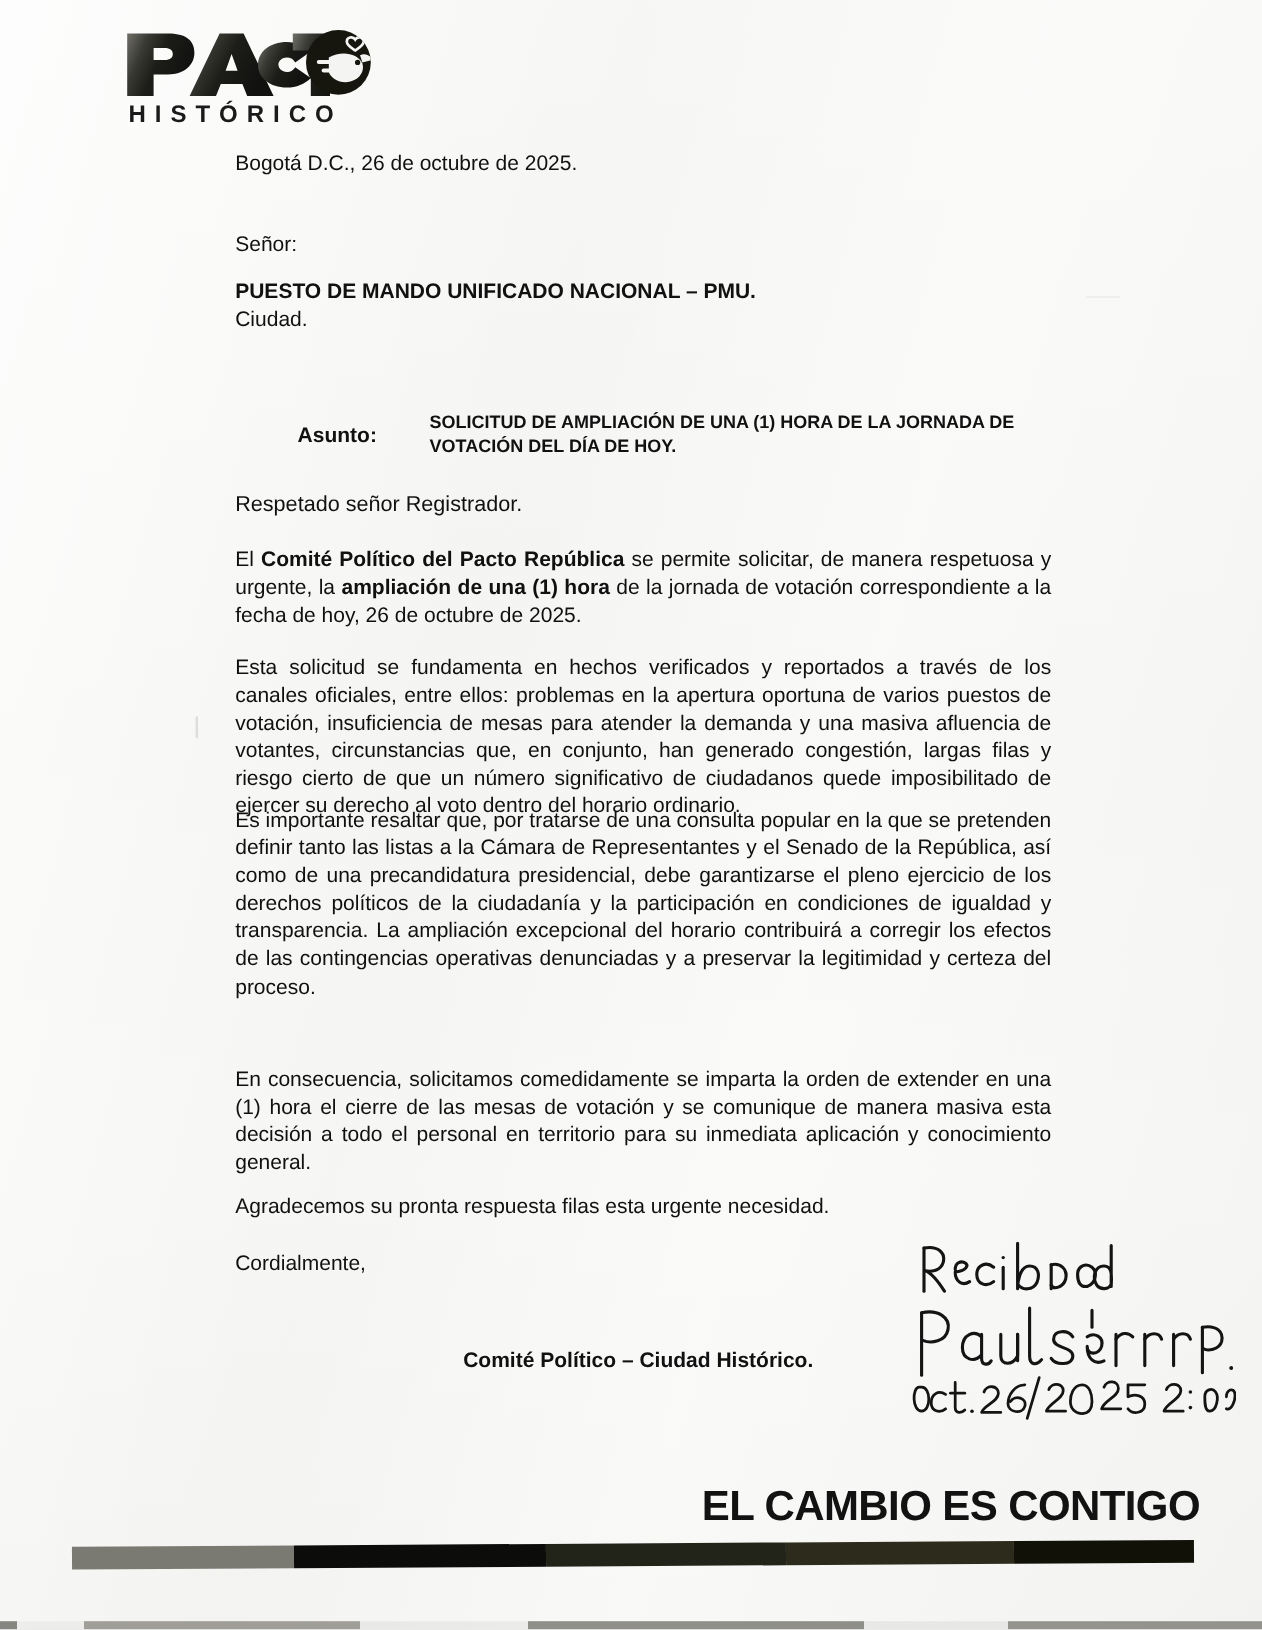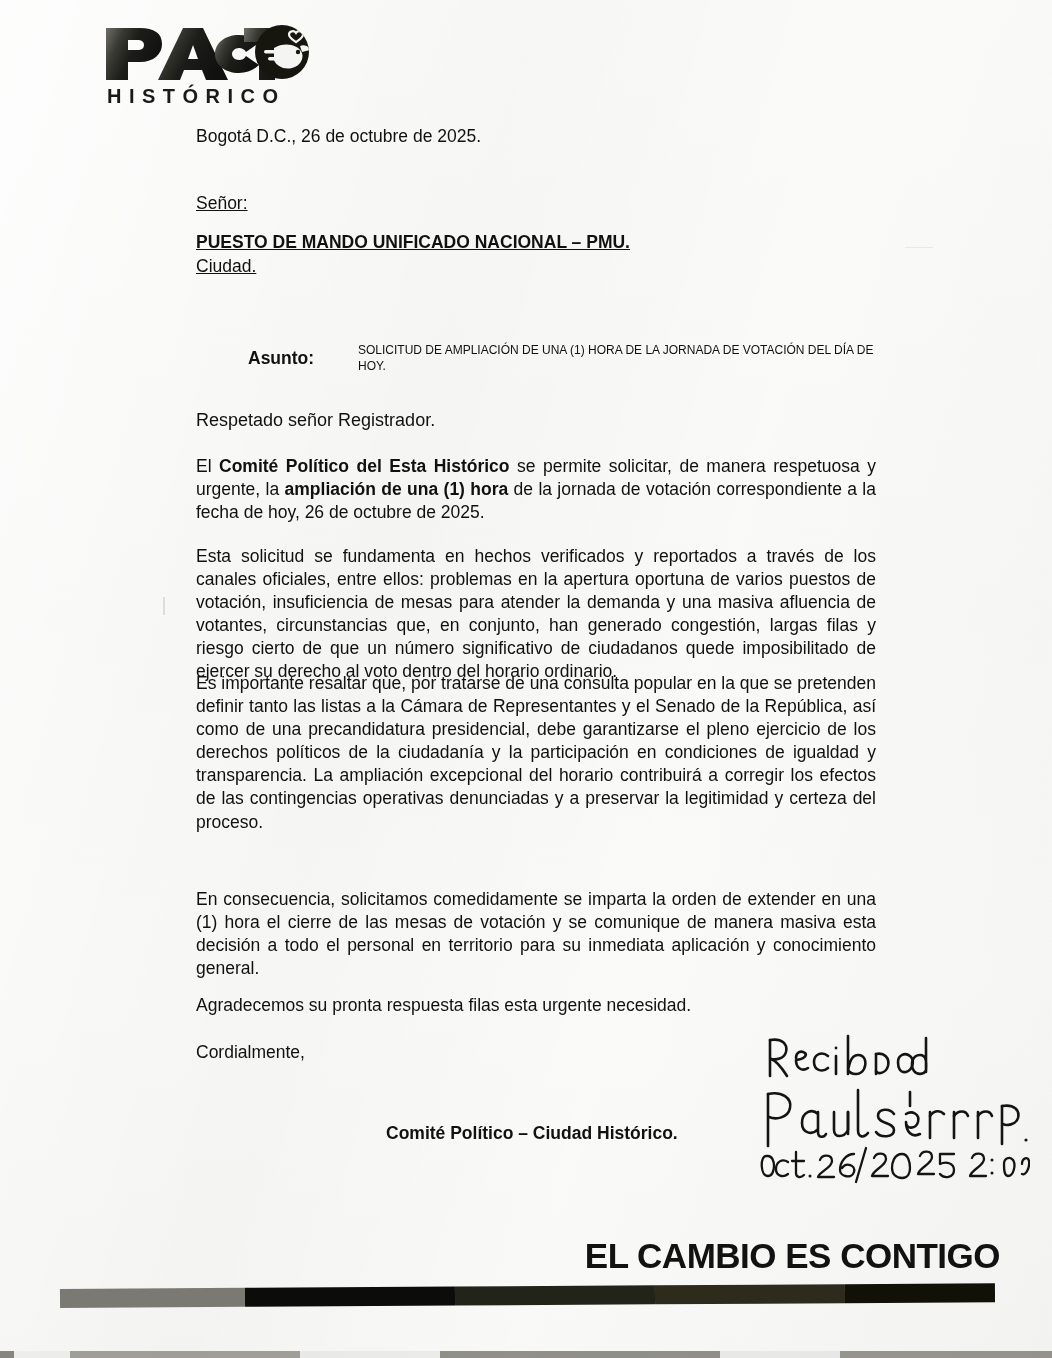--- a/index.html
+++ b/index.html
@@ -70,21 +70,20 @@
   .date-line {
     position: absolute;
     top: 126px;
     left: 0;
     font-size: 17.5px;
   }
   .addr {
     position: absolute;
     top: 192px;
     left: 0;
-    text-decoration: underline;
   }
   .addr .l1 { font-size: 17.5px; line-height: 1.34; }
   .addr .l2 { font-size: 17.5px; font-weight: 700; line-height: 1.34; }
   .addr .gap { height: 16px; }
 
   .subject {
     position: absolute;
     top: 343px;
     left: 0;
     display: flex;
@@ -92,22 +91,22 @@
   }
   .subject-label {
     font-weight: 700;
     font-size: 17.5px;
     width: 110px;
     flex: 0 0 110px;
     padding-left: 52px;
     box-sizing: content-box;
   }
   .subject-text {
-    font-weight: 400;
-    font-size: 12px;
+    font-weight: 700;
+    font-size: 15px;
     line-height: 1.32;
     width: 516px;
   }
 
   .greeting { position: absolute; top: 410px; left: 0; font-size: 18px; }
 
   #p1 { position: absolute; top: 455px; left: 0; width: 680px; }
   #p2 { position: absolute; top: 545px; left: 0; width: 680px; }
   #p3 { position: absolute; top: 672px; left: 0; width: 680px; }
   #p4 { position: absolute; top: 888px; left: 0; width: 680px; }
@@ -240,21 +239,21 @@
       <div class="l1">Ciudad.</div>
     </div>
 
     <div class="subject">
       <div class="subject-label">Asunto:</div>
       <div class="subject-text">SOLICITUD DE AMPLIACIÓN DE UNA (1) HORA DE LA JORNADA DE VOTACIÓN DEL DÍA DE HOY.</div>
     </div>
 
     <div class="greeting">Respetado señor Registrador.</div>
 
-    <p class="para" id="p1"><span>El </span><span class="b">Comité Político del Esta Histórico</span><span> se permite solicitar, de manera respetuosa y urgente, la </span><span class="b">ampliación de una (1) hora</span><span> de la jornada de votación correspondiente a la fecha de hoy, 26 de octubre de 2025.</span></p>
+    <p class="para" id="p1"><span>El </span><span class="b">Comité Político del Pacto República</span><span> se permite solicitar, de manera respetuosa y urgente, la </span><span class="b">ampliación de una (1) hora</span><span> de la jornada de votación correspondiente a la fecha de hoy, 26 de octubre de 2025.</span></p>
 
     <p class="para" id="p2">Esta solicitud se fundamenta en hechos verificados y reportados a través de los canales oficiales, entre ellos: problemas en la apertura oportuna de varios puestos de votación, insuficiencia de mesas para atender la demanda y una masiva afluencia de votantes, circunstancias que, en conjunto, han generado congestión, largas filas y riesgo cierto de que un número significativo de ciudadanos quede imposibilitado de ejercer su derecho al voto dentro del horario ordinario.</p>
 
     <p class="para" id="p3">Es importante resaltar que, por tratarse de una consulta popular en la que se pretenden definir tanto las listas a la Cámara de Representantes y el Senado de la República, así como de una precandidatura presidencial, debe garantizarse el pleno ejercicio de los derechos políticos de la ciudadanía y la participación en condiciones de igualdad y transparencia. La ampliación excepcional del horario contribuirá a corregir los efectos de las contingencias operativas denunciadas y a preservar la legitimidad y certeza del proceso.</p>
 
     <p class="para" id="p4">En consecuencia, solicitamos comedidamente se imparta la orden de extender en una (1) hora el cierre de las mesas de votación y se comunique de manera masiva esta decisión a todo el personal en territorio para su inmediata aplicación y conocimiento general.</p>
 
     <div class="thanks">Agradecemos su pronta respuesta filas esta urgente necesidad.</div>
     <div class="closing">Cordialmente,</div>
     <div class="signature">Comité Político – Ciudad Histórico.</div>

